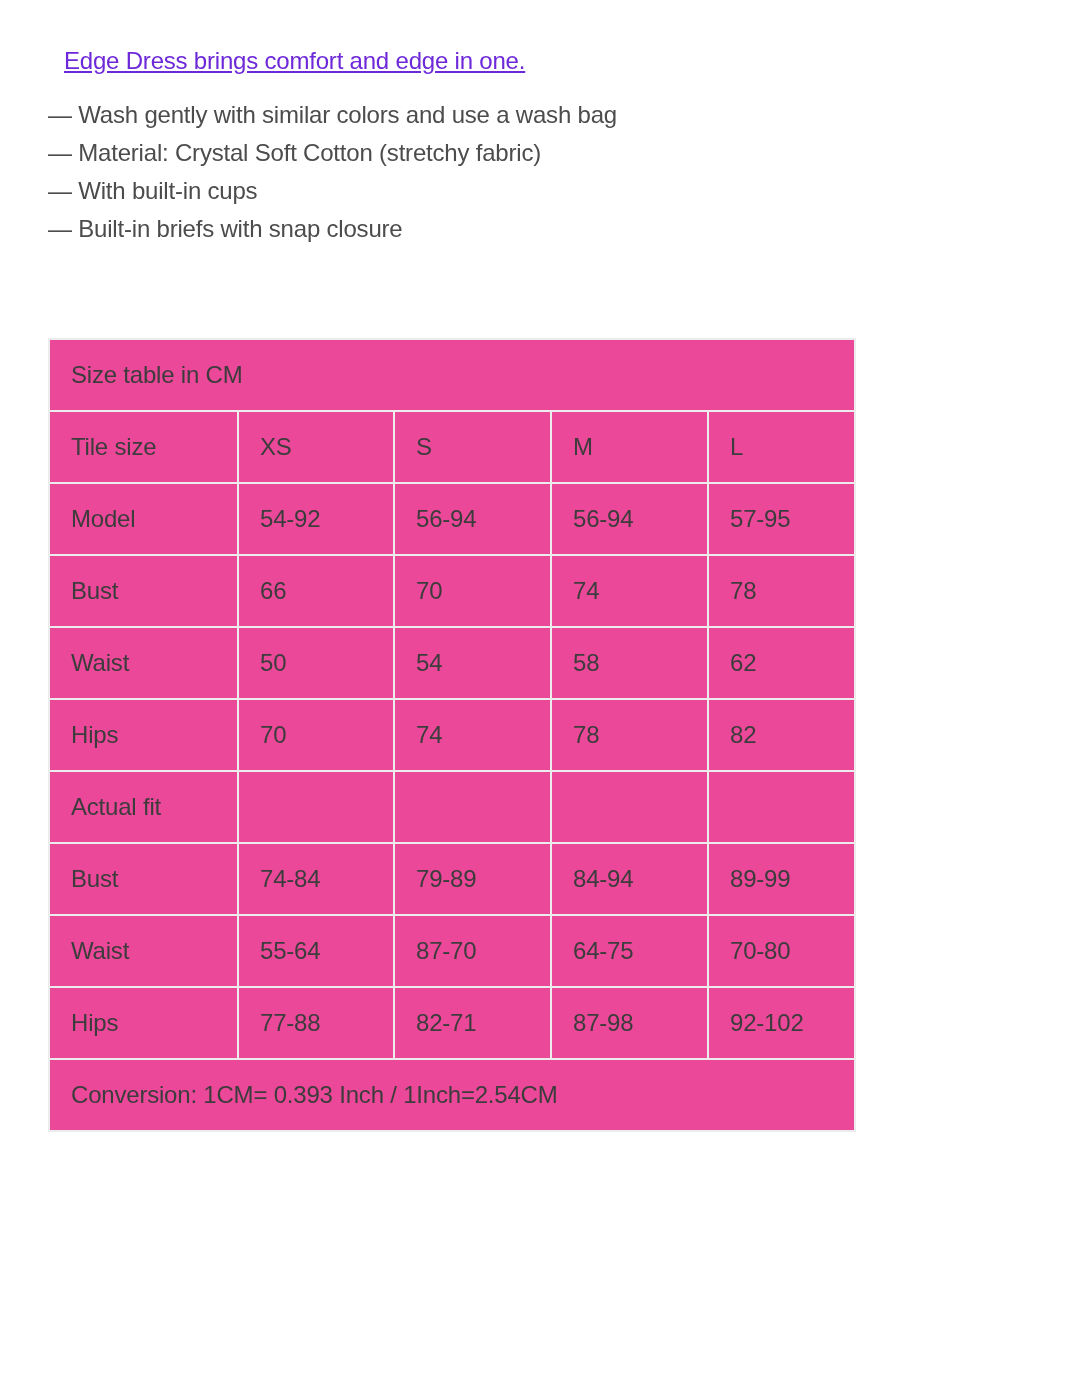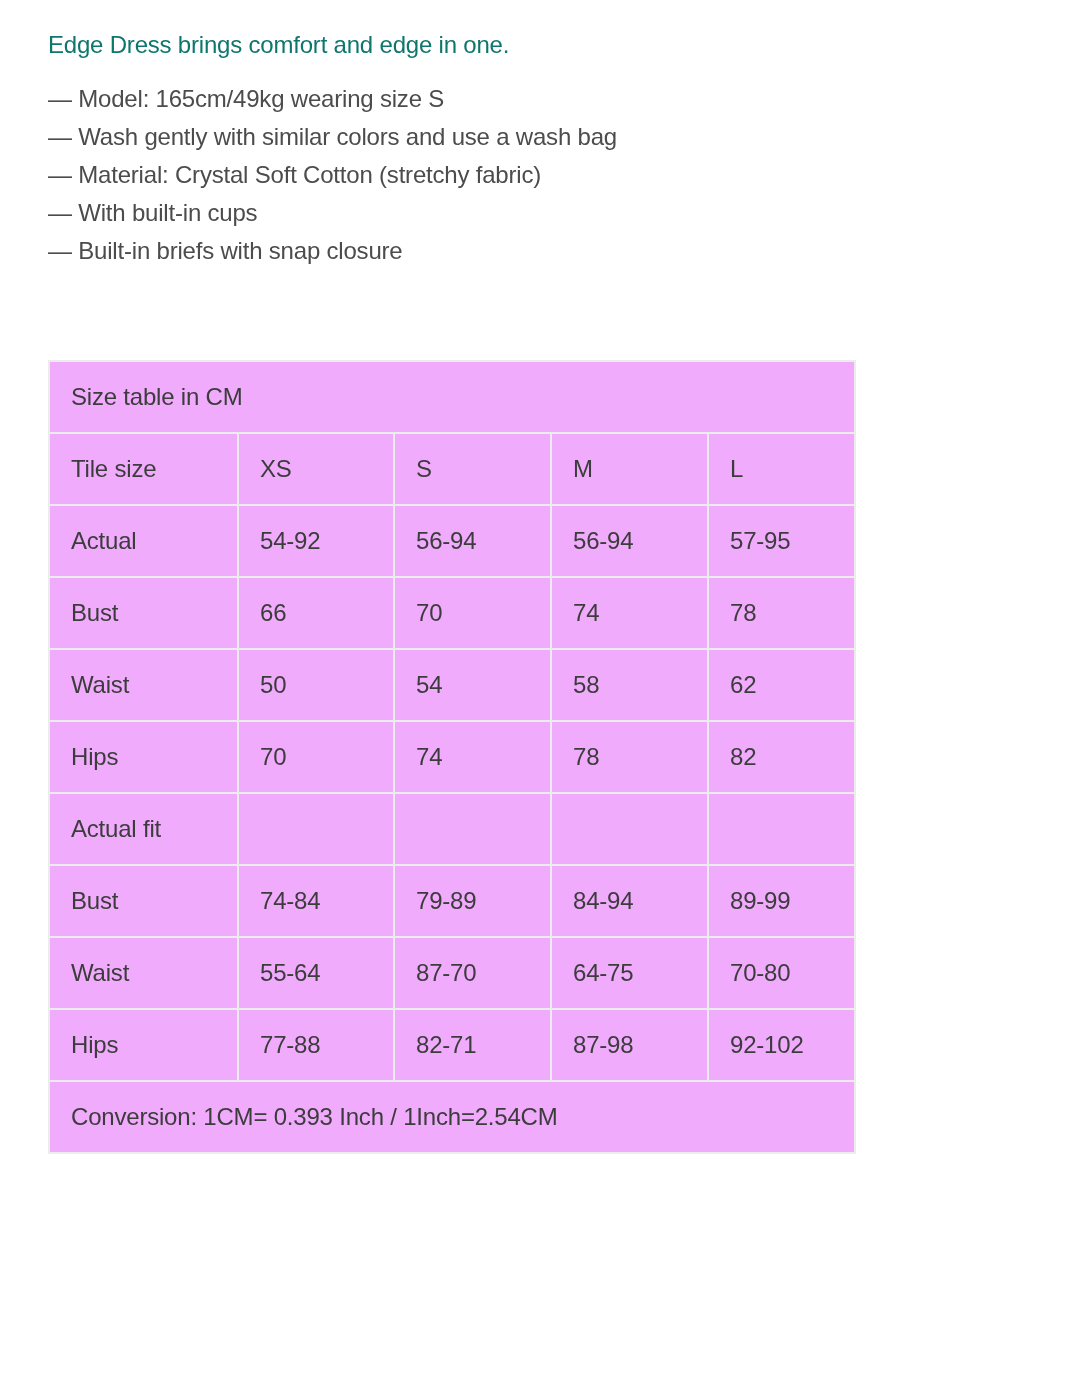--- a/index.html
+++ b/index.html
@@ -9,27 +9,28 @@
     background: #ffffff;
     font-family: "Liberation Sans", sans-serif;
   }
   .page {
     width: 1078px;
     min-height: 1399px;
     padding: 26px 48px 38px 48px;
     background: #ffffff;
   }
   .description p {
-    margin: 0;
+    margin: 16px;
     max-width: 958px;
     font-size: 24px;
     line-height: 38px;
     letter-spacing: -0.2px;
-    color: #0f766e;
+    color: #6d28d9;
     font-weight: 400;
+    text-decoration: underline;
   }
   .details-list {
     list-style: none;
     margin: 16px 0 0 0;
     padding: 0;
   }
   .details-list li {
     font-size: 24px;
     line-height: 38px;
     letter-spacing: -0.2px;
@@ -42,36 +43,35 @@
     width: 806px;
   }
   table.size-table td {
     border: 2px solid #ececec;
     height: 72px;
     padding: 0 10px 0 21px;
     font-size: 24px;
     letter-spacing: -0.2px;
     color: #3c3c3c;
     vertical-align: middle;
-    background: #f0abfc;
+    background: #ec4899;
     overflow: hidden;
     white-space: nowrap;
   }
 </style>
 </head>
 <body>
 
 <main class="page">
 
   <div class="description">
     <p>Edge Dress brings comfort and edge in one.</p>
   </div>
 
   <ul class="details-list">
-    <li>— Model: 165cm/49kg wearing size S</li>
     <li>— Wash gently with similar colors and use a wash bag</li>
     <li>— Material: Crystal Soft Cotton (stretchy fabric)</li>
     <li>— With built-in cups</li>
     <li>— Built-in briefs with snap closure</li>
   </ul>
 
   <table class="size-table">
     <colgroup>
       <col style="width:189px">
       <col style="width:156px">
@@ -84,21 +84,21 @@
         <td colspan="5">Size table in CM</td>
       </tr>
       <tr>
         <td>Tile size</td>
         <td>XS</td>
         <td>S</td>
         <td>M</td>
         <td>L</td>
       </tr>
       <tr>
-        <td>Actual</td>
+        <td>Model</td>
         <td>54-92</td>
         <td>56-94</td>
         <td>56-94</td>
         <td>57-95</td>
       </tr>
       <tr>
         <td>Bust</td>
         <td>66</td>
         <td>70</td>
         <td>74</td>

